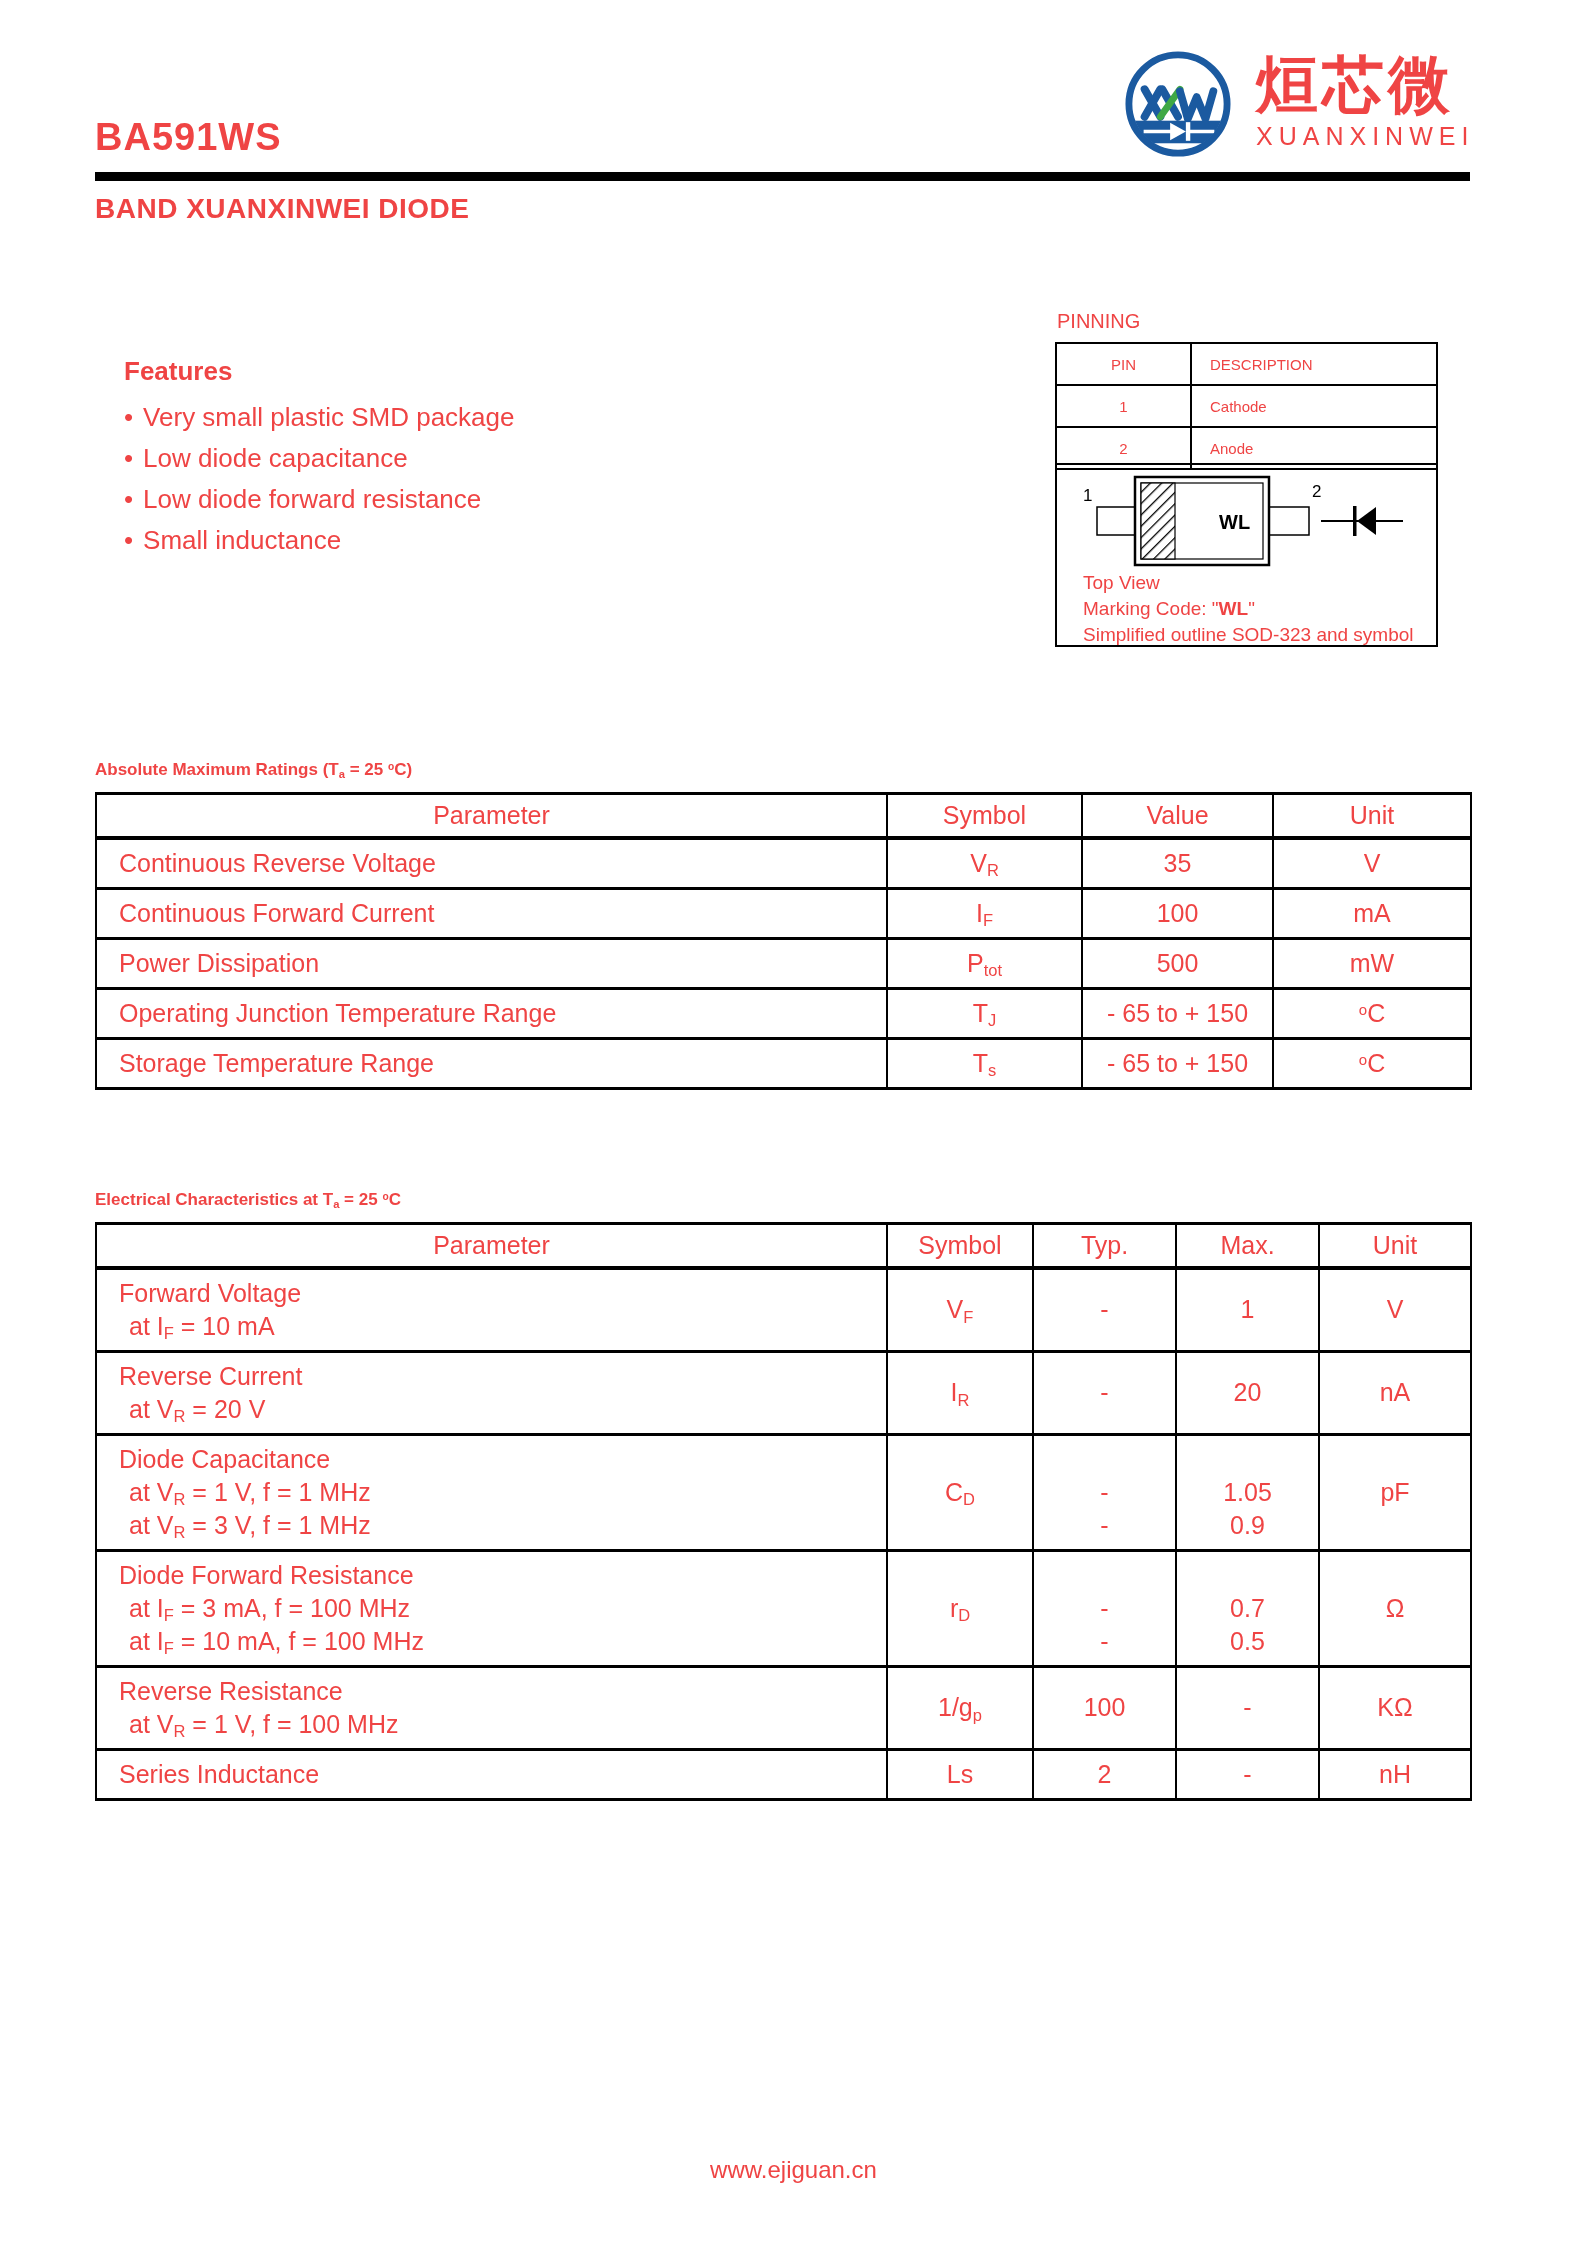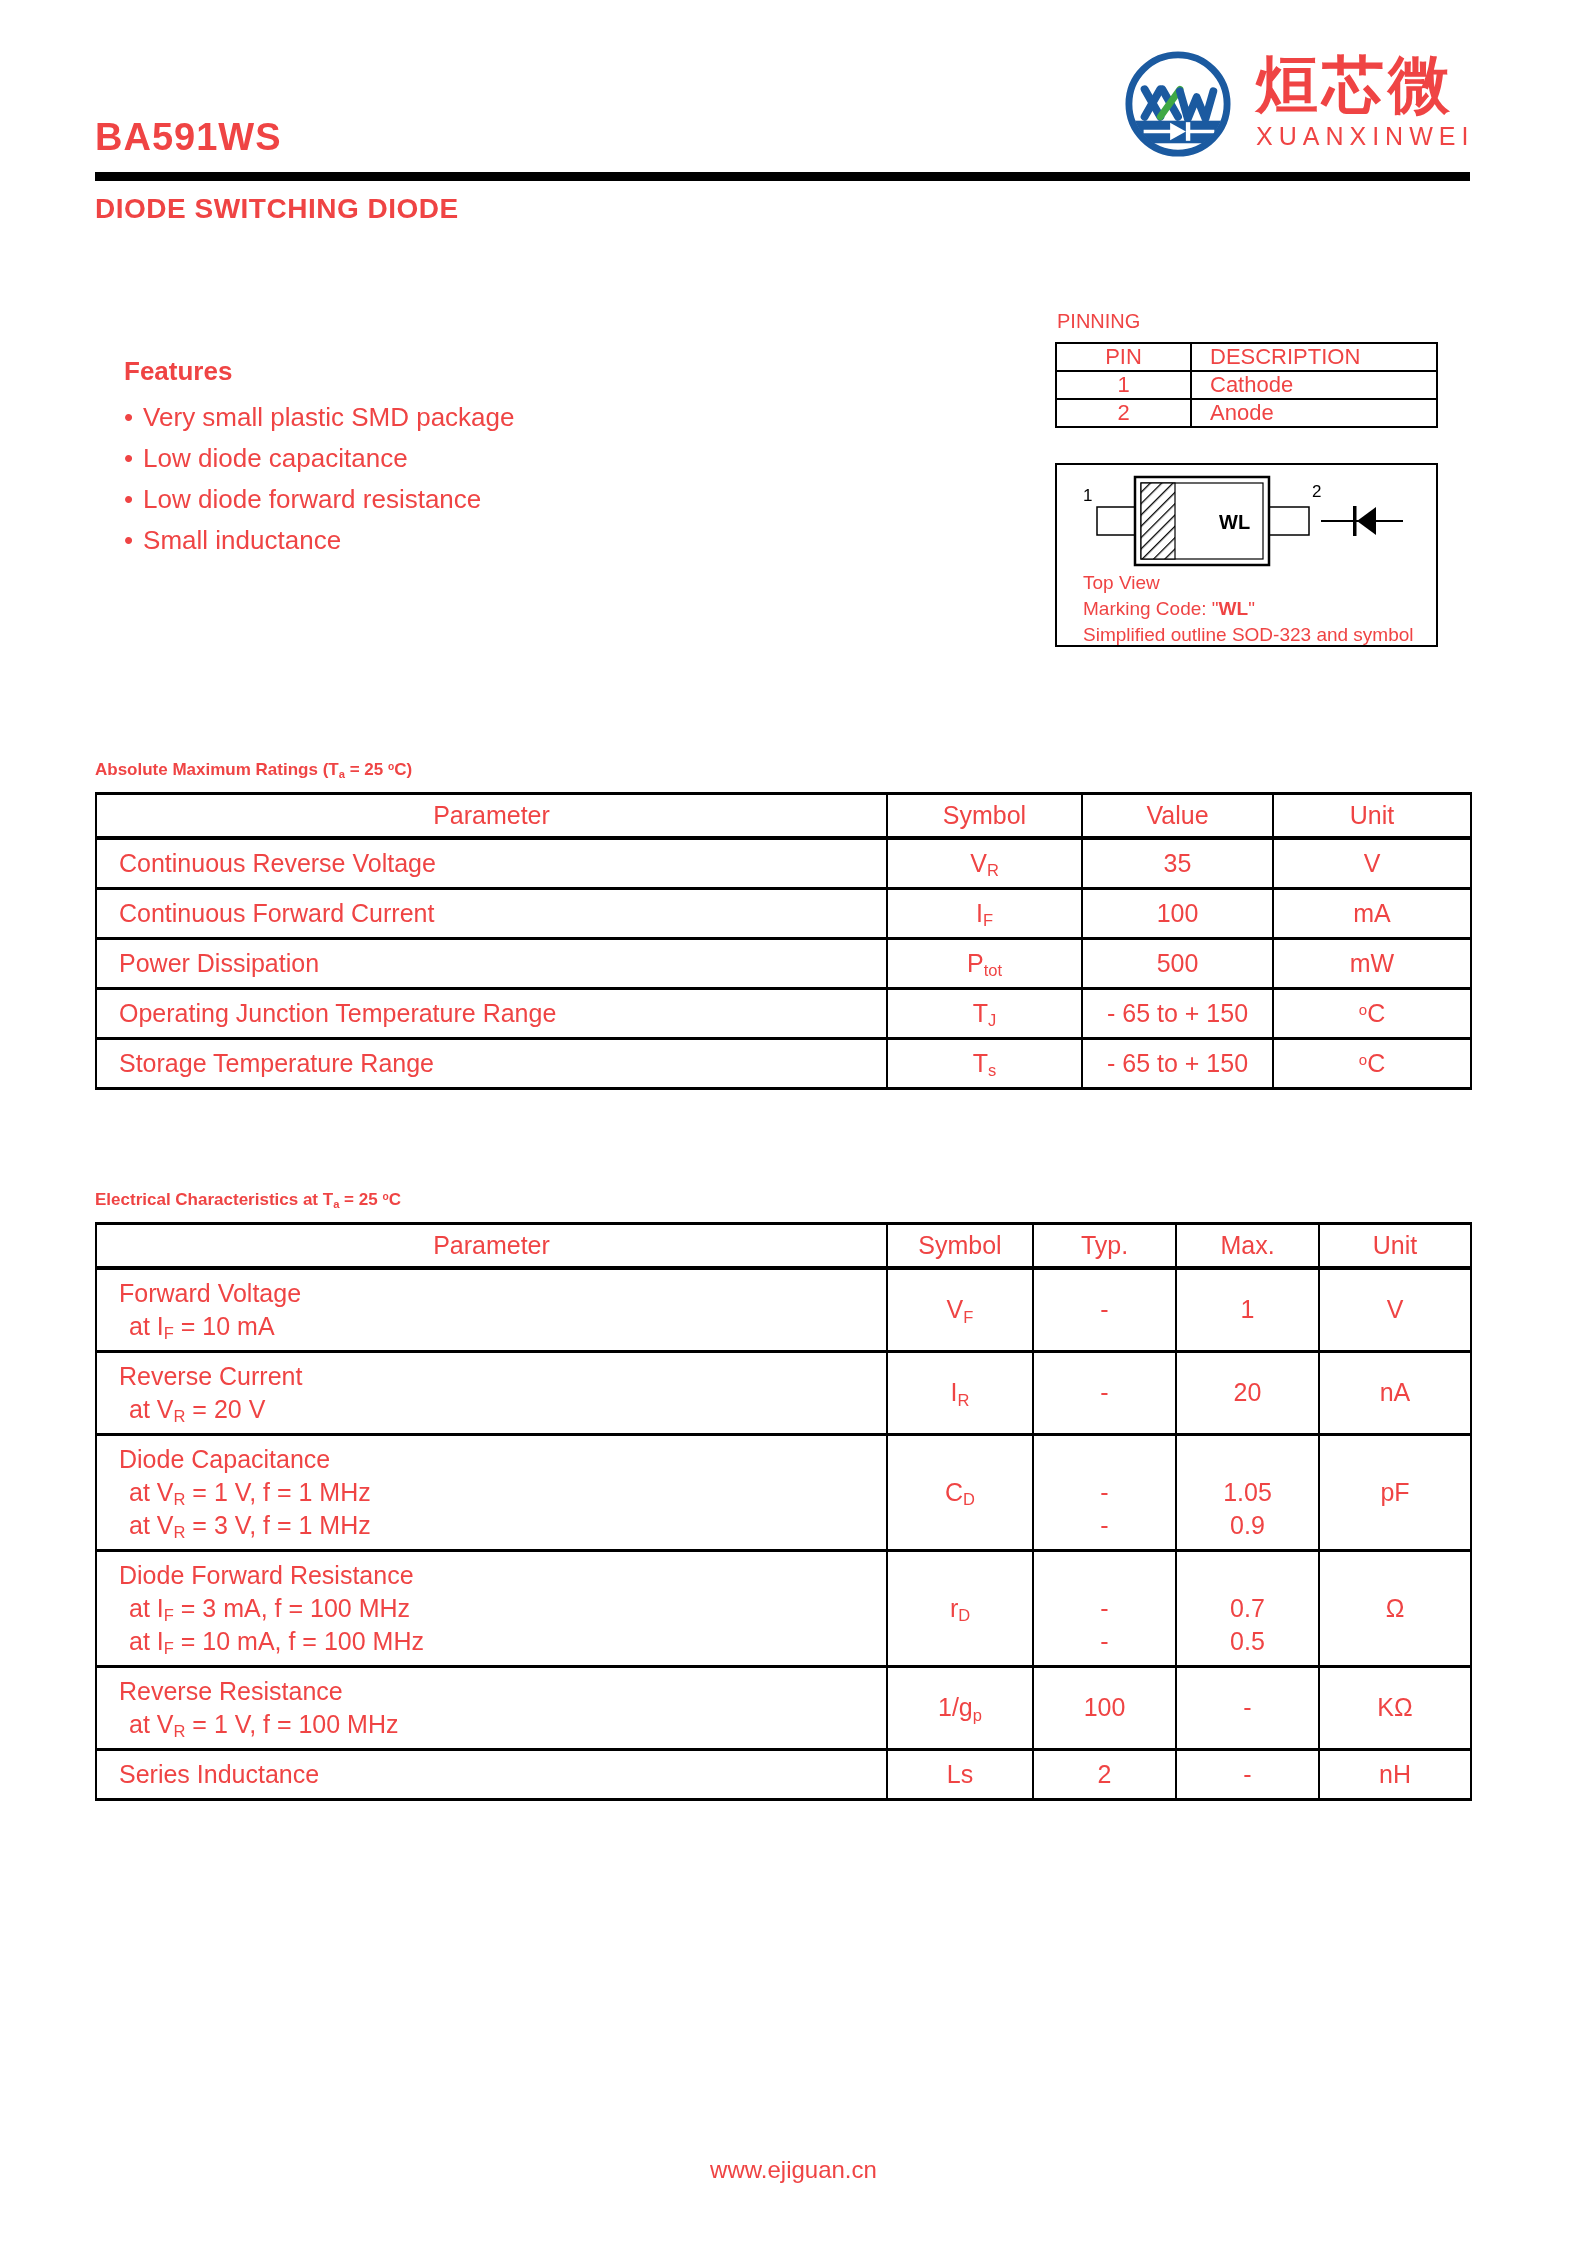--- a/index.html
+++ b/index.html
@@ -28,21 +28,21 @@
   
   .features { position:absolute; left:124px; top:356px; }
   .features-title { font-size:26px; font-weight:bold; margin-bottom:10px; }
   .features ul { list-style:none; }
   .features li { font-size:26px; line-height:41px; }
   .features li::before { content:"\2022"; margin-right:10px; }
 
   
   .pinning-title { position:absolute; left:1057px; top:310px; font-size:20px; }
   .pin-table { position:absolute; left:1055px; top:342px; width:383px; border-collapse:collapse; table-layout:fixed; }
-  .pin-table th, .pin-table td { border:2px solid #000; font-size:22px; font-weight:normal; height:23px; }
+  .pin-table th, .pin-table td { border:2px solid #000; font-size:15px; font-weight:normal; height:42px; }
   .pin-table .c-pin { width:135px; text-align:center; }
   .pin-table .c-desc { text-align:left; padding-left:18px; }
 
   
   .package-box { position:absolute; left:1055px; top:463px; width:383px; height:184px; border:2px solid #000; padding:8px 12px 0 12px; }
   .package-box svg { display:block; }
   .pkg-caption { font-size:19px; line-height:24px; margin-left:14px; margin-top:2px; }
 
   
   .sec-title { position:absolute; left:95px; font-size:17px; font-weight:bold; }
@@ -98,21 +98,21 @@
         </g>
       </g>
     </svg>
     <div class="logo-text">
       <div class="logo-cn">烜芯微</div>
       <div class="logo-en">XUANXINWEI</div>
     </div>
   </div>
 
   <div class="header-rule"></div>
-  <div class="doc-title">DIODE SWITCHING DIODE</div>
+  <div class="doc-title">BAND XUANXINWEI DIODE</div>
 
   <div class="features">
     <div class="features-title">Features</div>
     <ul>
       <li>Very small plastic SMD package</li>
       <li>Low diode capacitance</li>
       <li>Low diode forward resistance</li>
       <li>Small inductance</li>
     </ul>
   </div>

